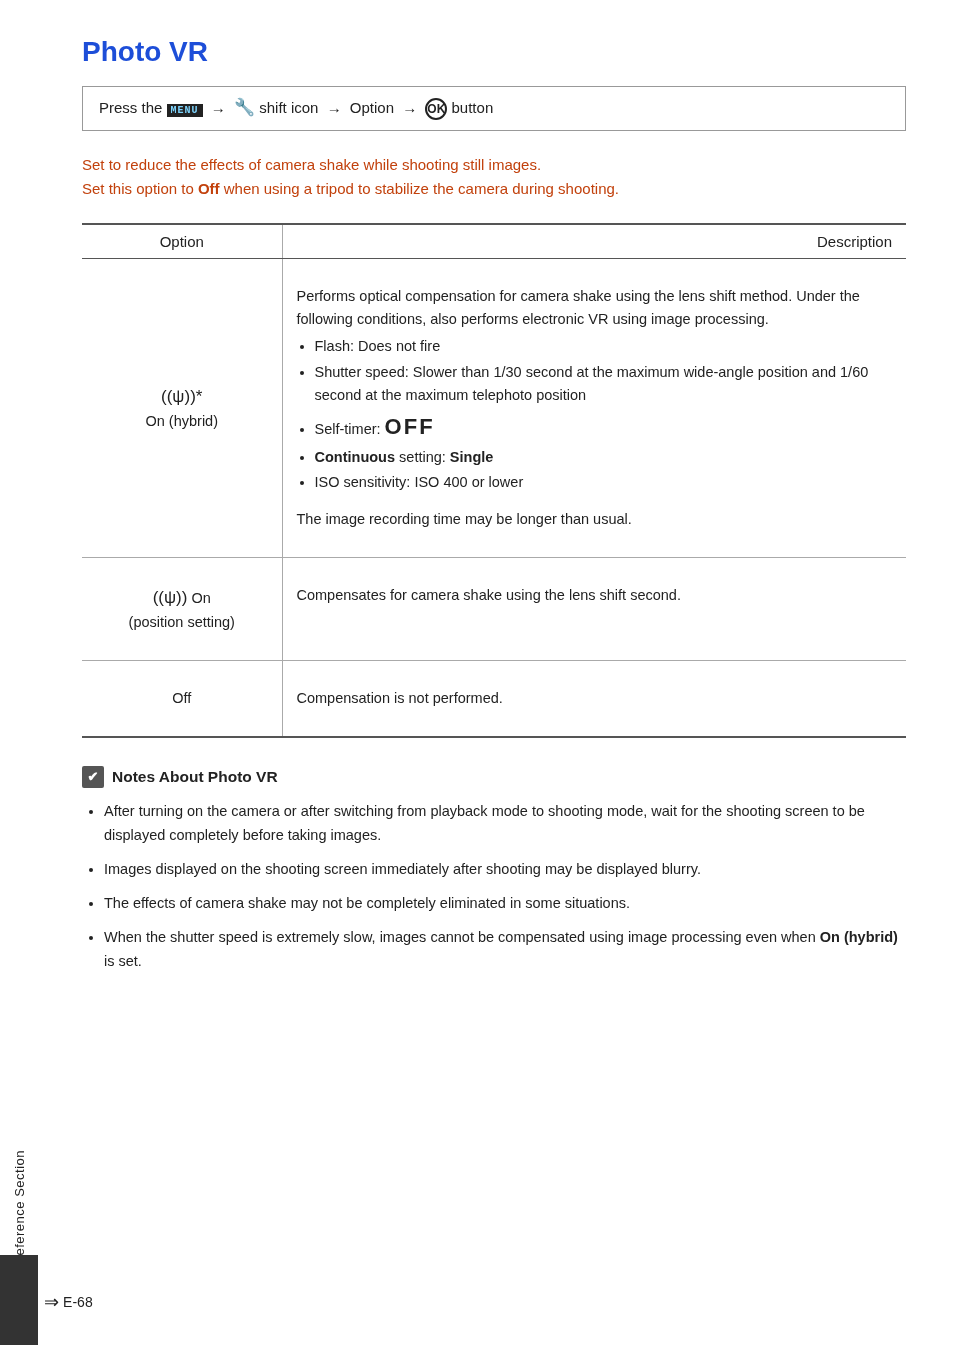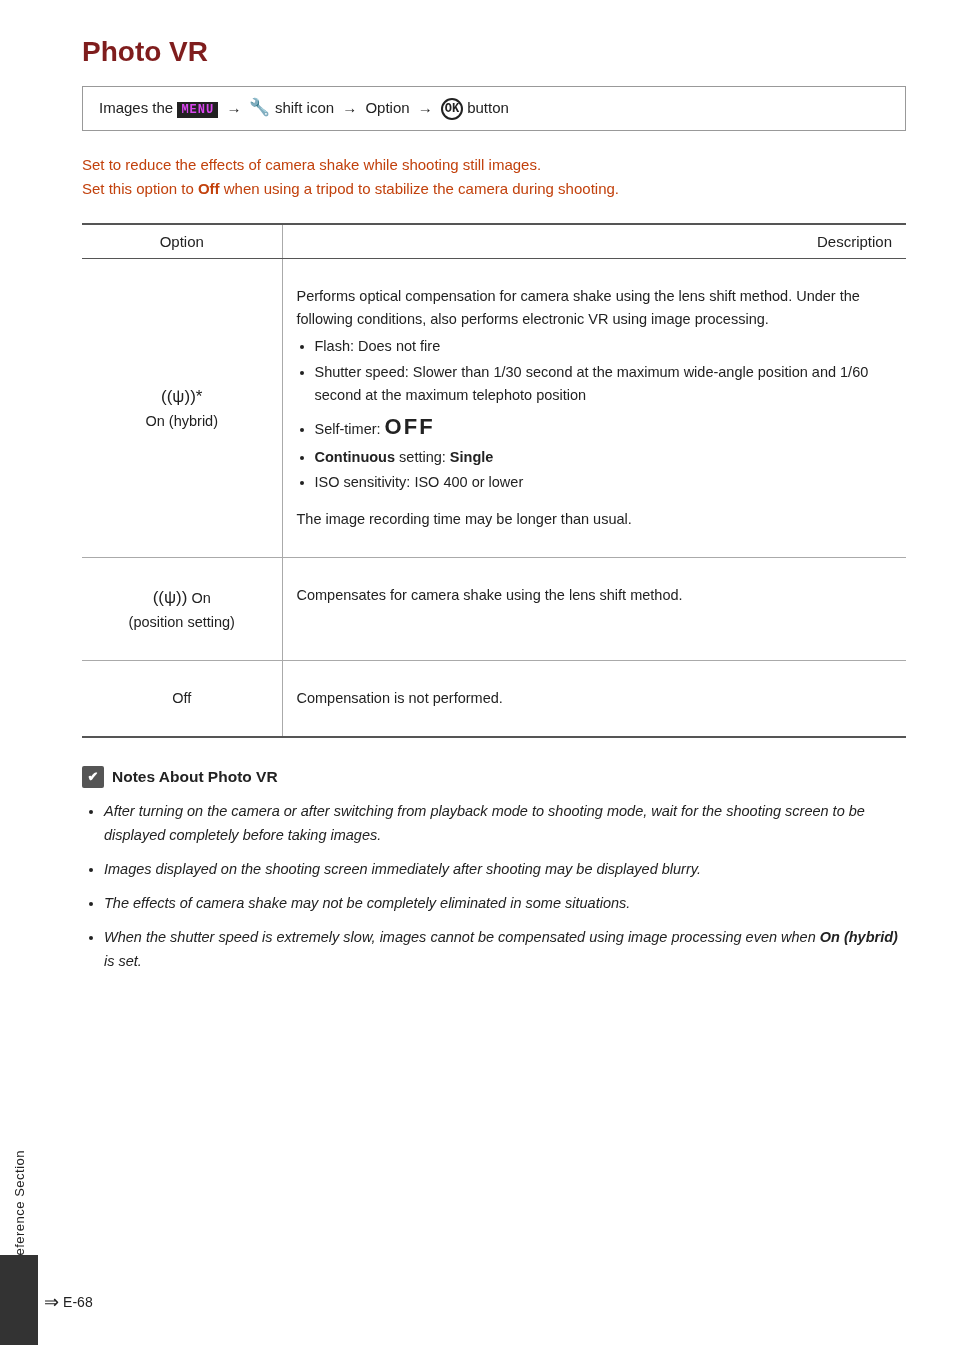--- a/index.html
+++ b/index.html
@@ -45,59 +45,58 @@
       left: 0;
     }
     .main-content {
       flex: 1;
       padding: 36px 48px 36px 44px;
     }
     h1 {
       font-size: 28px;
       font-weight: bold;
       margin-bottom: 18px;
-      color: #7f1d1d;
+      color: #1d4ed8;
     }
     .nav-box {
       border: 1px solid #999;
       padding: 10px 16px;
       margin-bottom: 22px;
       font-size: 15px;
       color: #222;
       display: inline-block;
       width: 100%;
     }
     .nav-box .menu-word {
       font-family: 'Courier New', monospace;
       font-weight: bold;
       background: #222;
-      color: #d946ef;
+      color: #7dd3fc;
       padding: 1px 4px;
-      font-size: 12px;
+      font-size: 10px;
       letter-spacing: 1px;
     }
     .nav-box .arrow {
       font-size: 15px;
       margin: 0 4px;
     }
     .nav-box .icon-wrench {
       font-size: 17px;
     }
     .nav-box .ok-circle {
       display: inline-block;
       border: 2px solid #222;
       border-radius: 50%;
       width: 22px;
       height: 22px;
       text-align: center;
       line-height: 18px;
       font-size: 12px;
       font-weight: bold;
       vertical-align: middle;
-      font-family: Liberation Mono, monospace;
     }
     .intro-text {
       font-size: 15px;
       line-height: 1.6;
       margin-bottom: 22px;
       color: #c2410c;
     }
     .intro-text strong {
       font-weight: bold;
     }
@@ -183,21 +182,20 @@
       flex-shrink: 0;
     }
     .notes-list {
       list-style: disc;
       padding-left: 22px;
       font-size: 14.5px;
       line-height: 1.65;
     }
     .notes-list li {
       margin-bottom: 10px;
-      font-style: italic;
     }
     .page-num-area {
       position: absolute;
       bottom: 32px;
       left: 44px;
       font-size: 14px;
       color: #222;
       display: flex;
       align-items: center;
       gap: 4px;
@@ -217,21 +215,21 @@
     <div class="sidebar-tab"></div>
   </div>
 
   <div class="main-content">
 
     
     <h1>Photo VR</h1>
 
     
     <div class="nav-box">
-      <span>Images the</span>
+      <span>Press the</span>
       <span class="menu-word">MENU</span>
       <span class="arrow">→</span>
       <span class="icon-wrench">🔧</span>
       <span> shift icon </span>
       <span class="arrow">→</span>
       <span>Option</span>
       <span class="arrow">→</span>
       <span class="ok-circle">OK</span>
       <span> button</span>
     </div>
@@ -269,21 +267,21 @@
             <span>The image recording time may be longer than usual.</span>
           </td>
         </tr>
 
         <tr>
           <td class="col-option">
             <span style="font-size:17px;">((ψ))</span> On<br>
             <span>(position setting)</span>
           </td>
           <td class="col-desc">
-            <span>Compensates for camera shake using the lens shift method.</span>
+            <span>Compensates for camera shake using the lens shift second.</span>
           </td>
         </tr>
 
         <tr>
           <td class="col-option">
             <span>Off</span>
           </td>
           <td class="col-desc">
             <span>Compensation is not performed.</span>
           </td>

